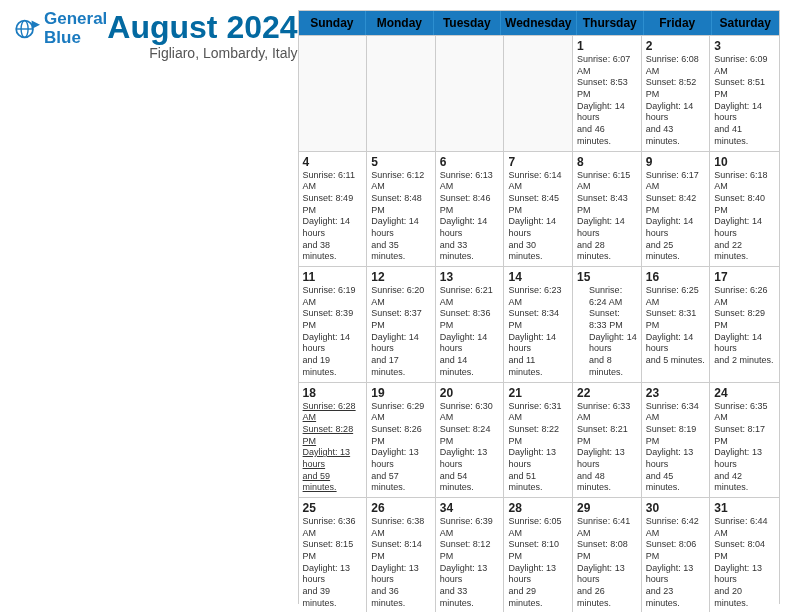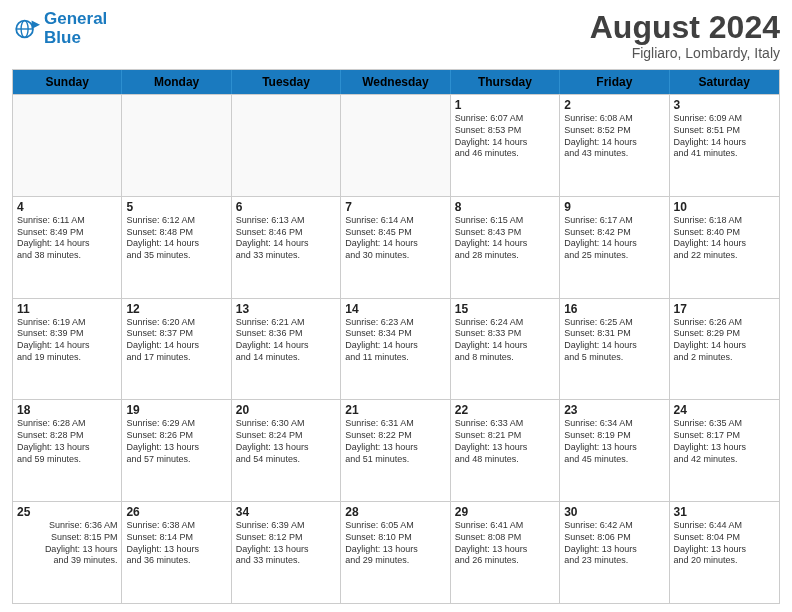--- a/index.html
+++ b/index.html
@@ -7,21 +7,21 @@
       font-family: Arial, sans-serif;
       background: #fff;
       width: 792px;
       height: 612px;
       overflow: hidden;
     }
     .page {
       width: 792px;
       height: 612px;
       display: flex;
-      flex-direction: column;
+      flex-direction: row;
       padding: 10px 12px 8px 12px;
     }
     .header {
       display: flex;
       justify-content: space-between;
       align-items: flex-start;
       margin-bottom: 8px;
     }
     .logo {
       display: flex;
@@ -31,21 +31,21 @@
     .logo-icon {
       width: 28px;
       height: 28px;
     }
     .title-block {
       text-align: right;
     }
     .month-year {
       font-size: 32px;
       font-weight: bold;
-      color: #404040;
+      color: #0369a1;
       line-height: 1.1;
     }
     .location {
       font-size: 14px;
       color: #555;
     }
     .calendar {
       flex: 1;
       display: flex;
       flex-direction: column;
@@ -239,21 +239,21 @@
           </div>
           <div class="cal-cell">
             <span class="day-num">14</span>
             <div class="day-info" style="white-space: pre-line;">Sunrise: 6:23 AM
 Sunset: 8:34 PM
 Daylight: 14 hours
 and 11 minutes.</div>
           </div>
           <div class="cal-cell">
             <span class="day-num">15</span>
-            <div class="day-info" style="white-space: pre-line;">Sunrise: 6:24 AM
+            <div class="day-info" style="white-space: pre-line; margin-left: 12px;">Sunrise: 6:24 AM
 Sunset: 8:33 PM
 Daylight: 14 hours
 and 8 minutes.</div>
           </div>
           <div class="cal-cell">
             <span class="day-num">16</span>
             <div class="day-info" style="white-space: pre-line;">Sunrise: 6:25 AM
 Sunset: 8:31 PM
 Daylight: 14 hours
 and 5 minutes.</div>
@@ -262,21 +262,21 @@
             <span class="day-num">17</span>
             <div class="day-info" style="white-space: pre-line;">Sunrise: 6:26 AM
 Sunset: 8:29 PM
 Daylight: 14 hours
 and 2 minutes.</div>
           </div>
         </div>
         <div class="cal-week">
           <div class="cal-cell">
             <span class="day-num">18</span>
-            <div class="day-info" style="white-space: pre-line;">Sunrise: 6:28 AM
+            <div class="day-info" style="white-space: pre-line; text-decoration: underline;">Sunrise: 6:28 AM
 Sunset: 8:28 PM
 Daylight: 13 hours
 and 59 minutes.</div>
           </div>
           <div class="cal-cell">
             <span class="day-num">19</span>
             <div class="day-info" style="white-space: pre-line;">Sunrise: 6:29 AM
 Sunset: 8:26 PM
 Daylight: 13 hours
 and 57 minutes.</div>
@@ -313,21 +313,21 @@
             <span class="day-num">24</span>
             <div class="day-info" style="white-space: pre-line;">Sunrise: 6:35 AM
 Sunset: 8:17 PM
 Daylight: 13 hours
 and 42 minutes.</div>
           </div>
         </div>
         <div class="cal-week">
           <div class="cal-cell">
             <span class="day-num">25</span>
-            <div class="day-info" style="white-space: pre-line; text-align: right;">Sunrise: 6:36 AM
+            <div class="day-info" style="white-space: pre-line;">Sunrise: 6:36 AM
 Sunset: 8:15 PM
 Daylight: 13 hours
 and 39 minutes.</div>
           </div>
           <div class="cal-cell">
             <span class="day-num">26</span>
             <div class="day-info" style="white-space: pre-line;">Sunrise: 6:38 AM
 Sunset: 8:14 PM
 Daylight: 13 hours
 and 36 minutes.</div>

